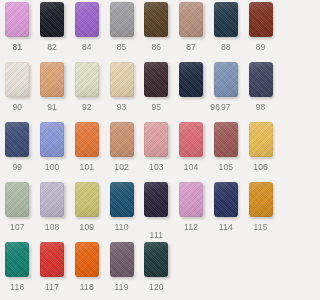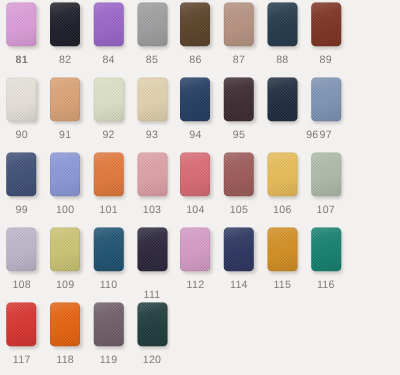--- a/index.html
+++ b/index.html
@@ -190,27 +190,20 @@
     <div class="swatch-cell">
       <div class="chip-wrap">
         <div class="chip-shadow"></div>
         <div class="chip" title="wheat-beige" style="background: rgb(226, 209, 174);"></div>
       </div>
       <div class="chip-label" style="color: rgb(125, 123, 120);">93</div>
     </div>
     <div class="swatch-cell">
       <div class="chip-wrap">
         <div class="chip-shadow"></div>
-        <div class="chip" title="indigo-navy" style="background: rgb(35, 61, 97);"></div>
-      </div>
-      <div class="chip-label" style="color: rgb(125, 123, 120);">94</div>
-    </div>
-    <div class="swatch-cell">
-      <div class="chip-wrap">
-        <div class="chip-shadow"></div>
         <div class="chip" title="dark-plum-brown" style="background: rgb(60, 43, 49);"></div>
       </div>
       <div class="chip-label" style="color: rgb(125, 123, 120);">95</div>
     </div>
     <div class="swatch-cell">
       <div class="chip-wrap">
         <div class="chip-shadow"></div>
         <div class="chip" title="midnight-navy" style="background: rgb(30, 43, 62);"></div>
       </div>
       <div class="chip-label" style="color: rgb(125, 123, 120); padding-left: 48px;">96</div>
@@ -218,20 +211,27 @@
     <div class="swatch-cell">
       <div class="chip-wrap">
         <div class="chip-shadow"></div>
         <div class="chip" title="dusty-cornflower-blue" style="background: rgb(125, 147, 180);"></div>
       </div>
       <div class="chip-label" style="color: rgb(125, 123, 120);">97</div>
     </div>
     <div class="swatch-cell">
       <div class="chip-wrap">
         <div class="chip-shadow"></div>
+        <div class="chip" title="slate-indigo" style="background: rgb(63, 68, 96);"></div>
+      </div>
+      <div class="chip-label" style="color: rgb(125, 123, 120);">98</div>
+    </div>
+    <div class="swatch-cell">
+      <div class="chip-wrap">
+        <div class="chip-shadow"></div>
         <div class="chip" title="denim-blue" style="background: rgb(62, 78, 118);"></div>
       </div>
       <div class="chip-label" style="color: rgb(125, 123, 120);">99</div>
     </div>
     <div class="swatch-cell">
       <div class="chip-wrap">
         <div class="chip-shadow"></div>
         <div class="chip" title="periwinkle-blue" style="background: rgb(138, 151, 216);"></div>
       </div>
       <div class="chip-label" style="color: rgb(125, 123, 120);">100</div>
@@ -239,20 +239,27 @@
     <div class="swatch-cell">
       <div class="chip-wrap">
         <div class="chip-shadow"></div>
         <div class="chip" title="bright-orange" style="background: rgb(226, 119, 58);"></div>
       </div>
       <div class="chip-label" style="color: rgb(125, 123, 120);">101</div>
     </div>
     <div class="swatch-cell">
       <div class="chip-wrap">
         <div class="chip-shadow"></div>
+        <div class="chip" title="clay-tan" style="background: rgb(201, 146, 114);"></div>
+      </div>
+      <div class="chip-label" style="color: rgb(125, 123, 120);">102</div>
+    </div>
+    <div class="swatch-cell">
+      <div class="chip-wrap">
+        <div class="chip-shadow"></div>
         <div class="chip" title="dusty-rose-pink" style="background: rgb(221, 160, 165);"></div>
       </div>
       <div class="chip-label" style="color: rgb(125, 123, 120);">103</div>
     </div>
     <div class="swatch-cell">
       <div class="chip-wrap">
         <div class="chip-shadow"></div>
         <div class="chip" title="coral-rose-red" style="background: rgb(217, 106, 115);"></div>
       </div>
       <div class="chip-label" style="color: rgb(125, 123, 120);">104</div>

